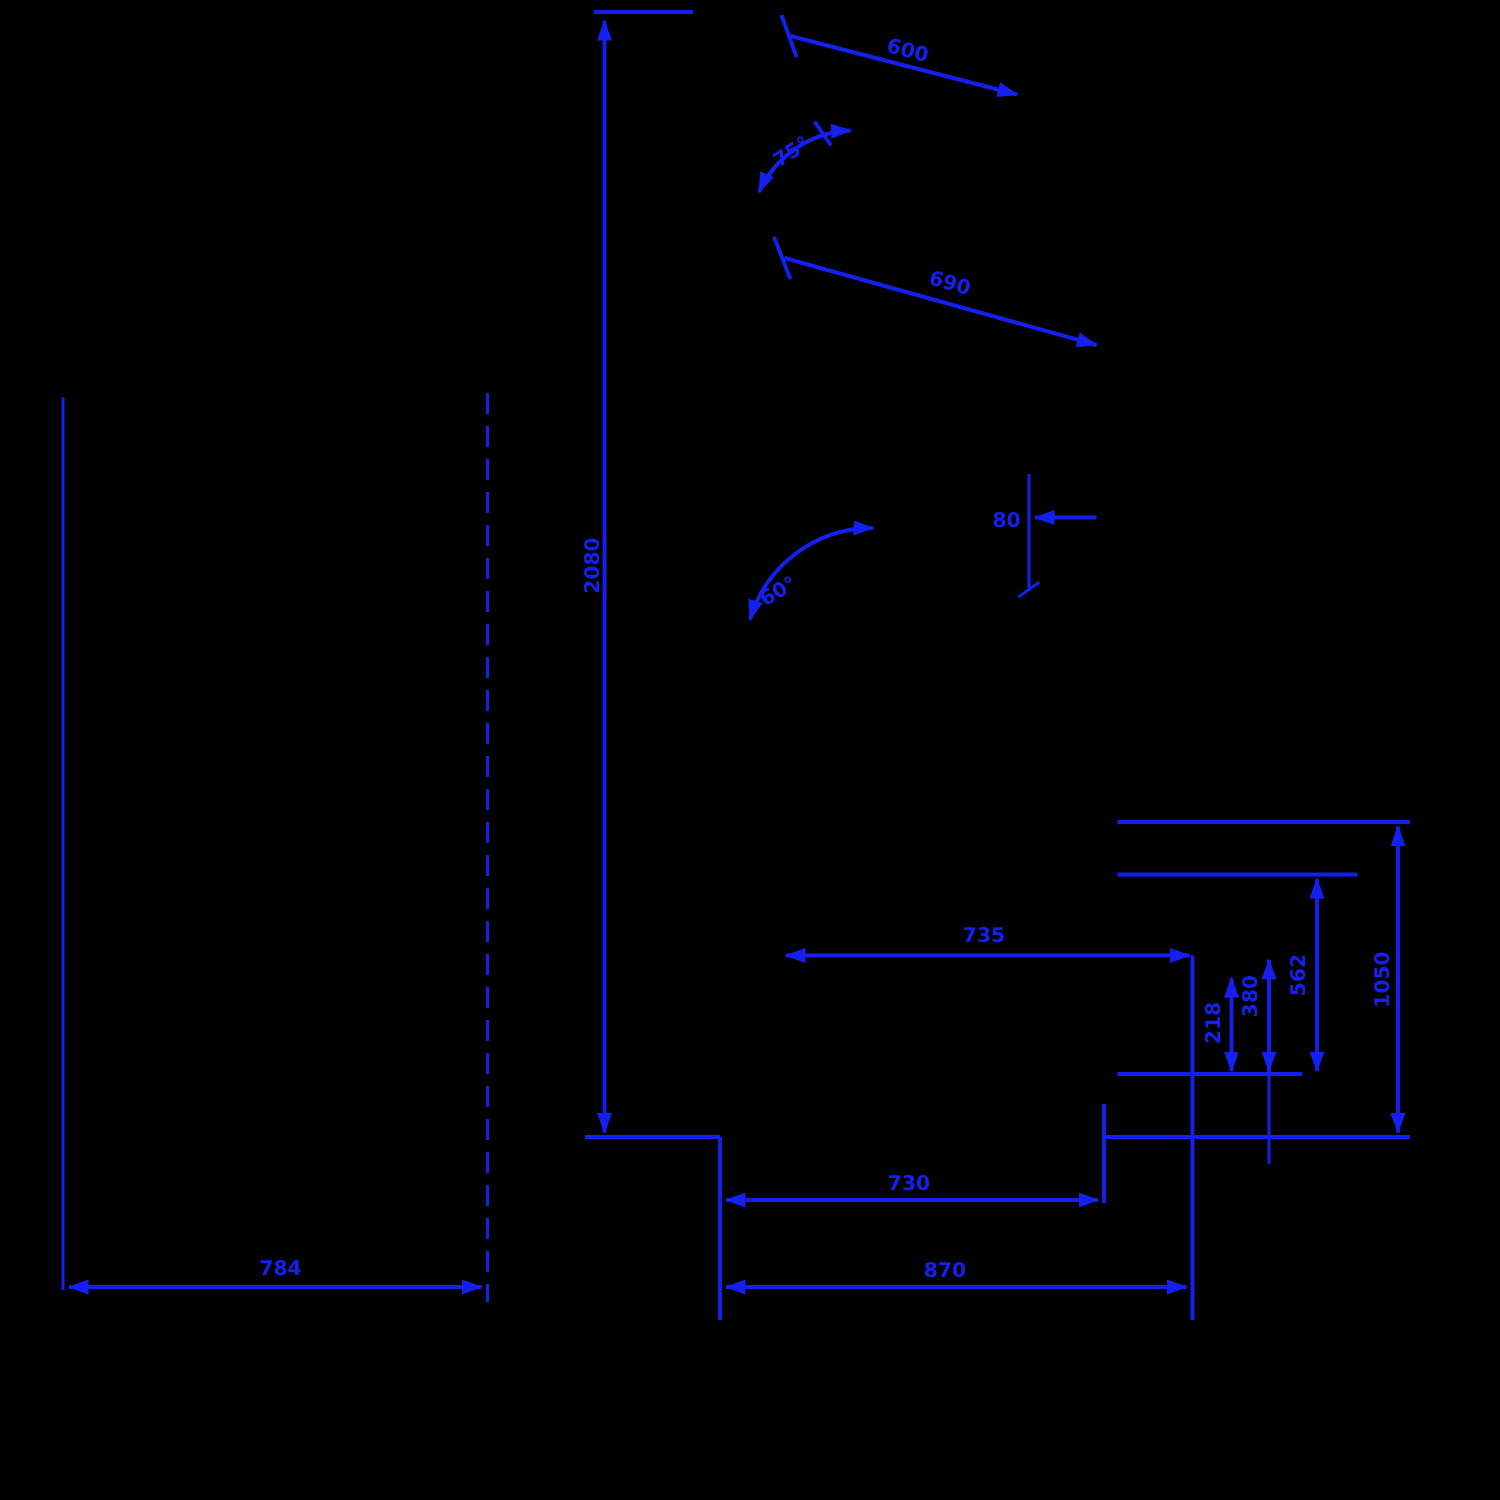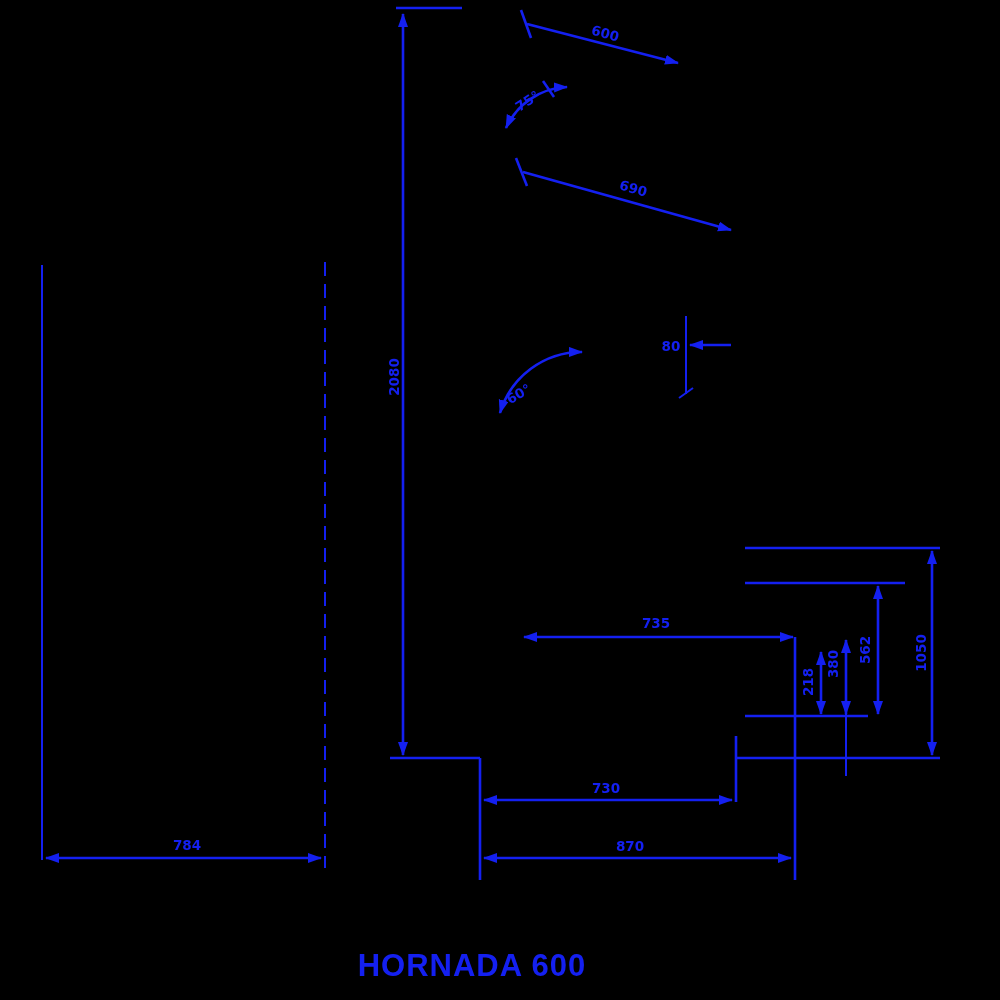--- a/index.html
+++ b/index.html
@@ -130,15 +130,14 @@
     <line class="ln" x1="390" y1="758" x2="480" y2="758"></line>
     <line class="ln" x1="480" y1="758" x2="480" y2="880"></line>
 
     <line class="ln" x1="484" y1="800" x2="732" y2="800" marker-start="url(#arr)" marker-end="url(#arr)"></line>
     <text class="dim" x="606" y="793">730</text>
 
     <line class="ln" x1="484" y1="858" x2="791" y2="858" marker-start="url(#arr)" marker-end="url(#arr)"></line>
     <text class="dim" x="630" y="851">870</text>
   </svg>
 
-  <div class="title">HORNADA 600</div>
 
 </div>
 
 </body></html>

